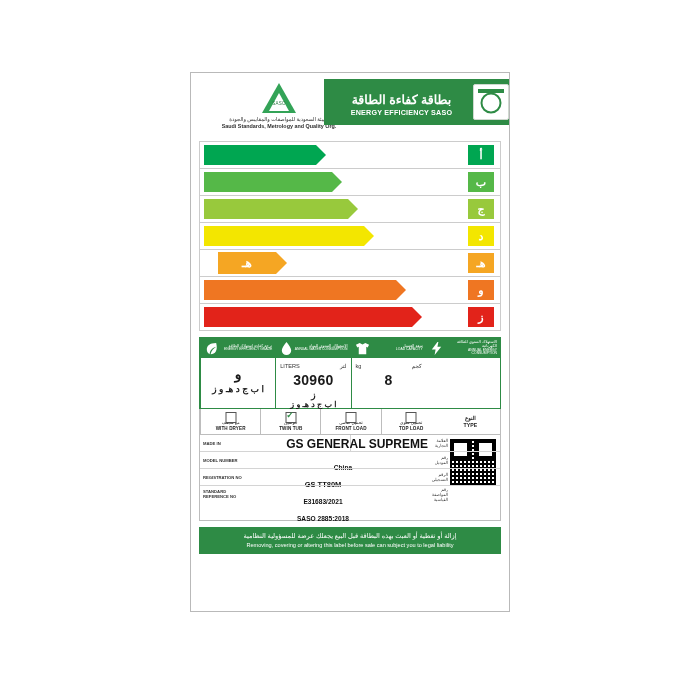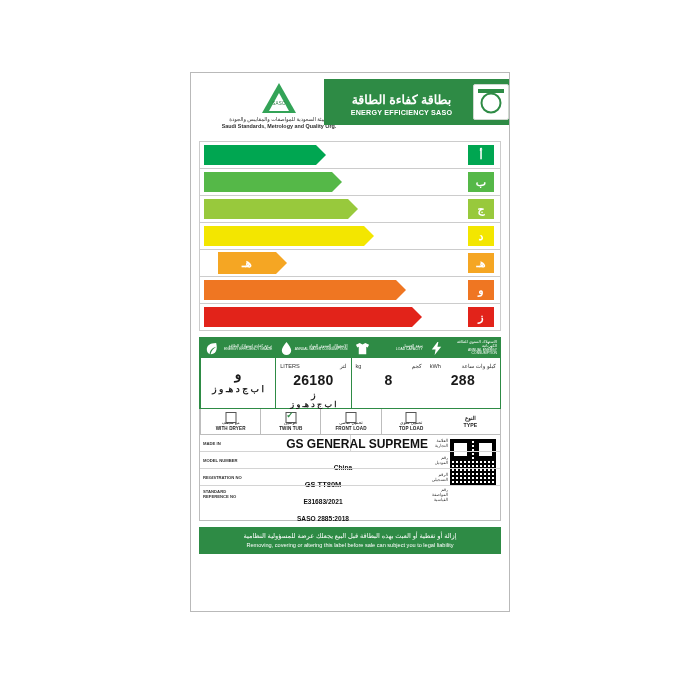--- a/index.html
+++ b/index.html
@@ -565,21 +565,21 @@
           <div class="cap">
             <div>الاستهلاك السنوي للمياه</div>
             <div class="en2">ANNUAL WATER CONSUMPTION</div>
           </div>
         </div>
         <div class="metric-body">
           <div class="metric-unit-row">
             <span>لتر</span>
             <span>LITERS</span>
           </div>
-          <div class="metric-value">26180</div>
+          <div class="metric-value">30960</div>
           <div class="metric-sub">ز</div>
           <div class="metric-sub2">ا ب ج د هـ و ز</div>
         </div>
       </div>
       <div class="metric">
         <div class="metric-head">
           <div class="mi"><svg viewBox="0 0 16 16" width="15" height="15">
               <path d="M5 2 1 4l1.5 3L4 6.2V14h8V6.2L13.5 7 15 4 11 2 8 3.6 5 2z" fill="#ffffff"></path>
             </svg></div>
           <div class="cap">
@@ -598,27 +598,20 @@
       <div class="metric">
         <div class="metric-head">
           <div class="mi"><svg viewBox="0 0 16 16" width="15" height="15">
               <path d="M9 1 3 9h4l-1 6 7-9H9l1-5z" fill="#ffffff"></path>
             </svg></div>
           <div class="cap">
             <div>الاستهلاك السنوي للطاقة الكهربائية</div>
             <div class="en2">ANNUAL ENERGY CONSUMPTION</div>
           </div>
         </div>
-        <div class="metric-body">
-          <div class="metric-unit-row">
-            <span>كيلو وات ساعة</span>
-            <span>kWh</span>
-          </div>
-          <div class="metric-value">288</div>
-        </div>
       </div>
     </div>
 
   <div class="features" id="features">
       <div class="feature">
         <div class="check"></div>
         <div class="ar" style="margin-top: 9px;">مع مجفف</div>
         <div class="en">WITH DRYER</div>
       </div>
       <div class="feature">

